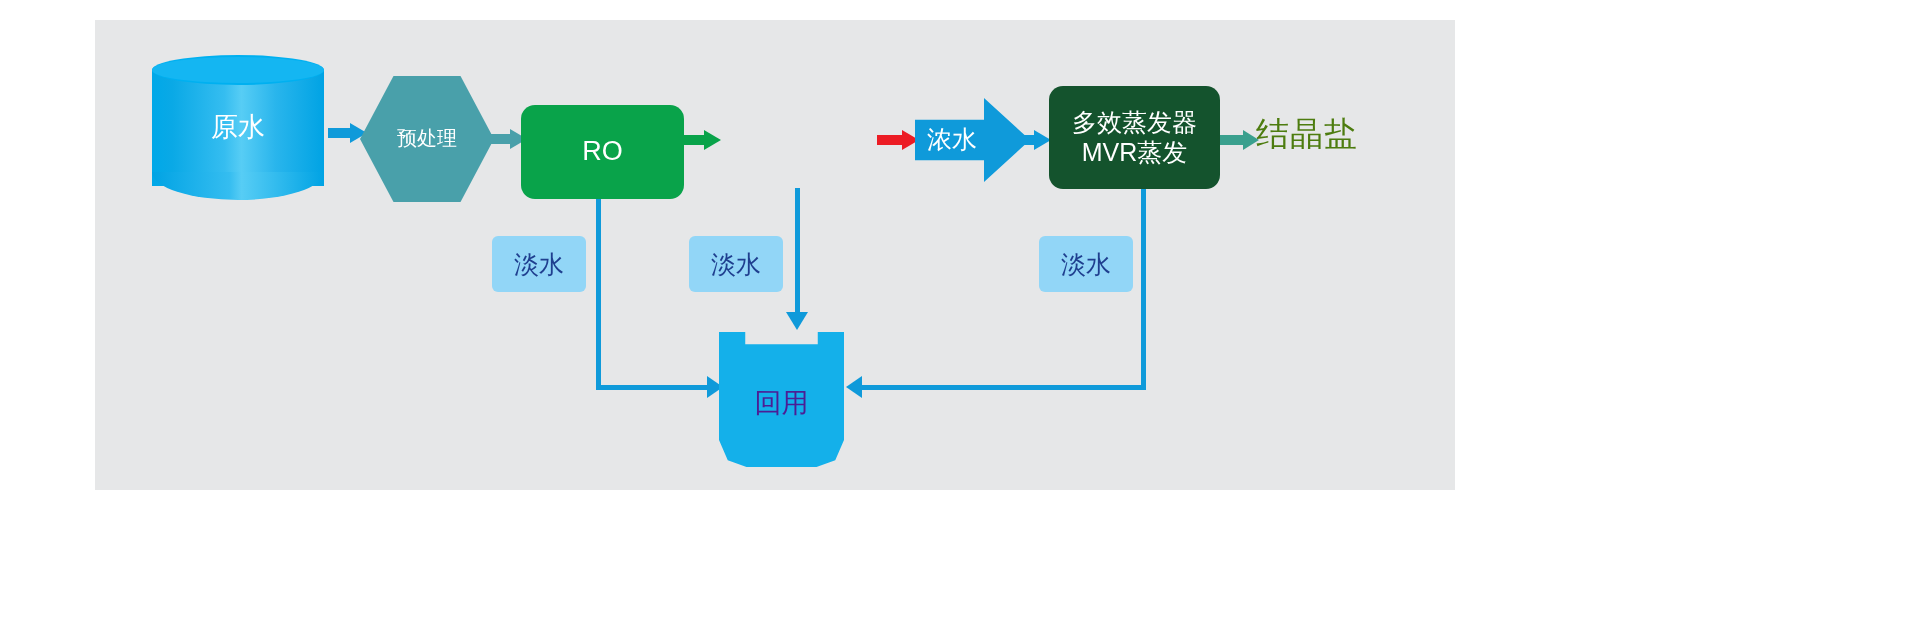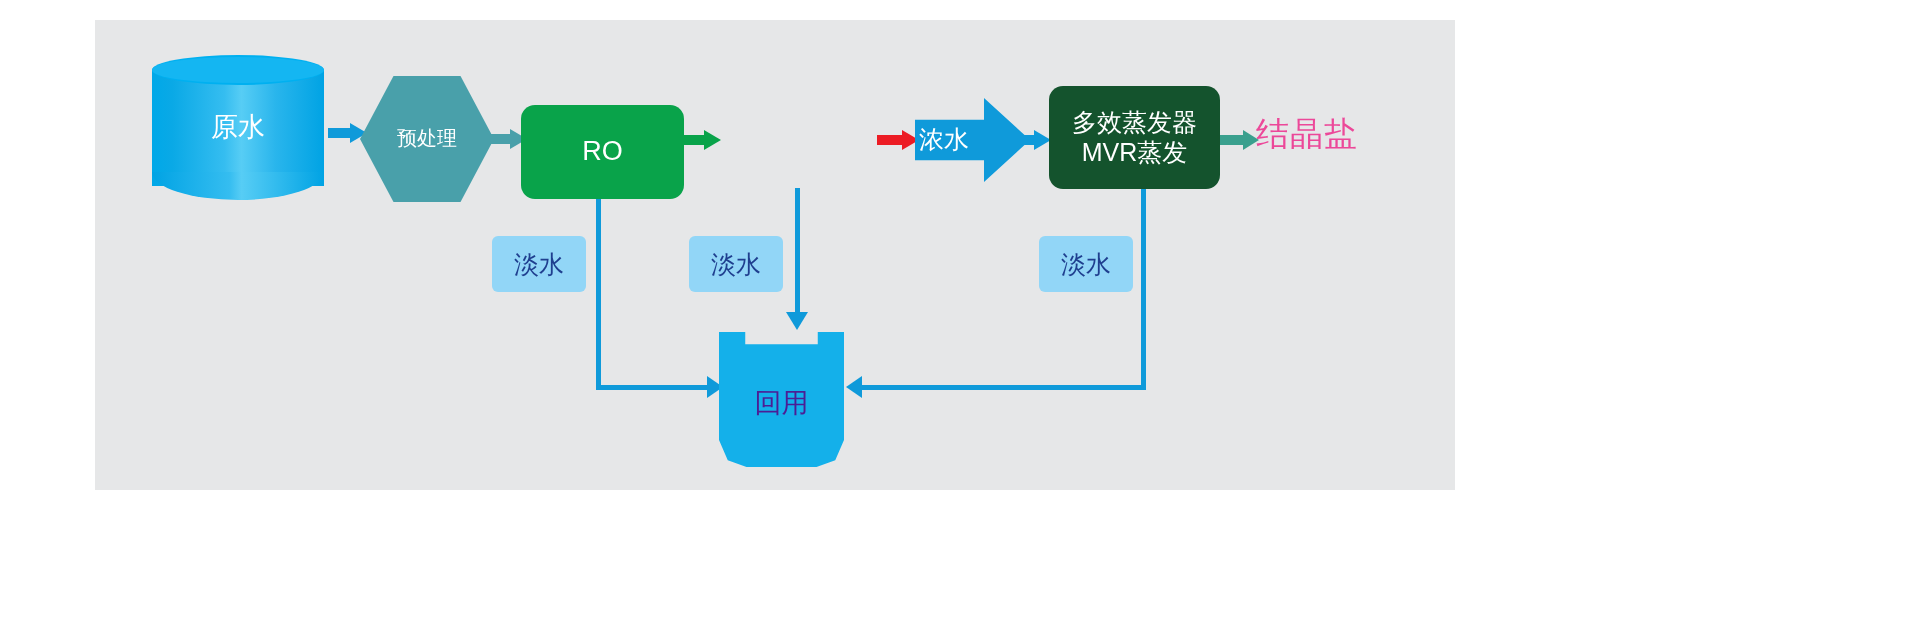--- a/index.html
+++ b/index.html
@@ -61,26 +61,26 @@
   #mvr{left:1049px;top:86px;width:171px;height:103px;background:#14532d;}
   #mvr .txt{color:#ffffff;font-size:25px;}
 
   
   #nongshui{
     position:absolute;left:915px;top:98px;width:115px;height:84px;
     background:#0f9ada;
     clip-path:polygon(0% 26%,60% 26%,60% 0%,100% 50%,60% 100%,60% 74%,0% 74%);
   }
   #nongshui .txt{color:#ffffff;font-size:25px;
-    justify-content:flex-start;padding-left:4px;box-sizing:border-box;}
+    justify-content:flex-start;padding-left:12px;box-sizing:border-box;}
 
   
   #salt{
     position:absolute;left:1256px;top:112px;
-    color:#ec4899;font-size:33px;letter-spacing:1px;white-space:nowrap;font-family:Liberation Mono, monospace;
+    color:#4d7c0f;font-size:33px;letter-spacing:1px;white-space:nowrap;font-family:Liberation Mono, monospace;
   }
 
   
   .sarrow{position:absolute;height:10px;}
   .sarrow .shaft{position:absolute;left:0;top:0;height:100%;}
   .sarrow .head{
     position:absolute;top:50%;width:0;height:0;
     border-top:10px solid transparent;border-bottom:10px solid transparent;
     transform:translateY(-50%);
   }

